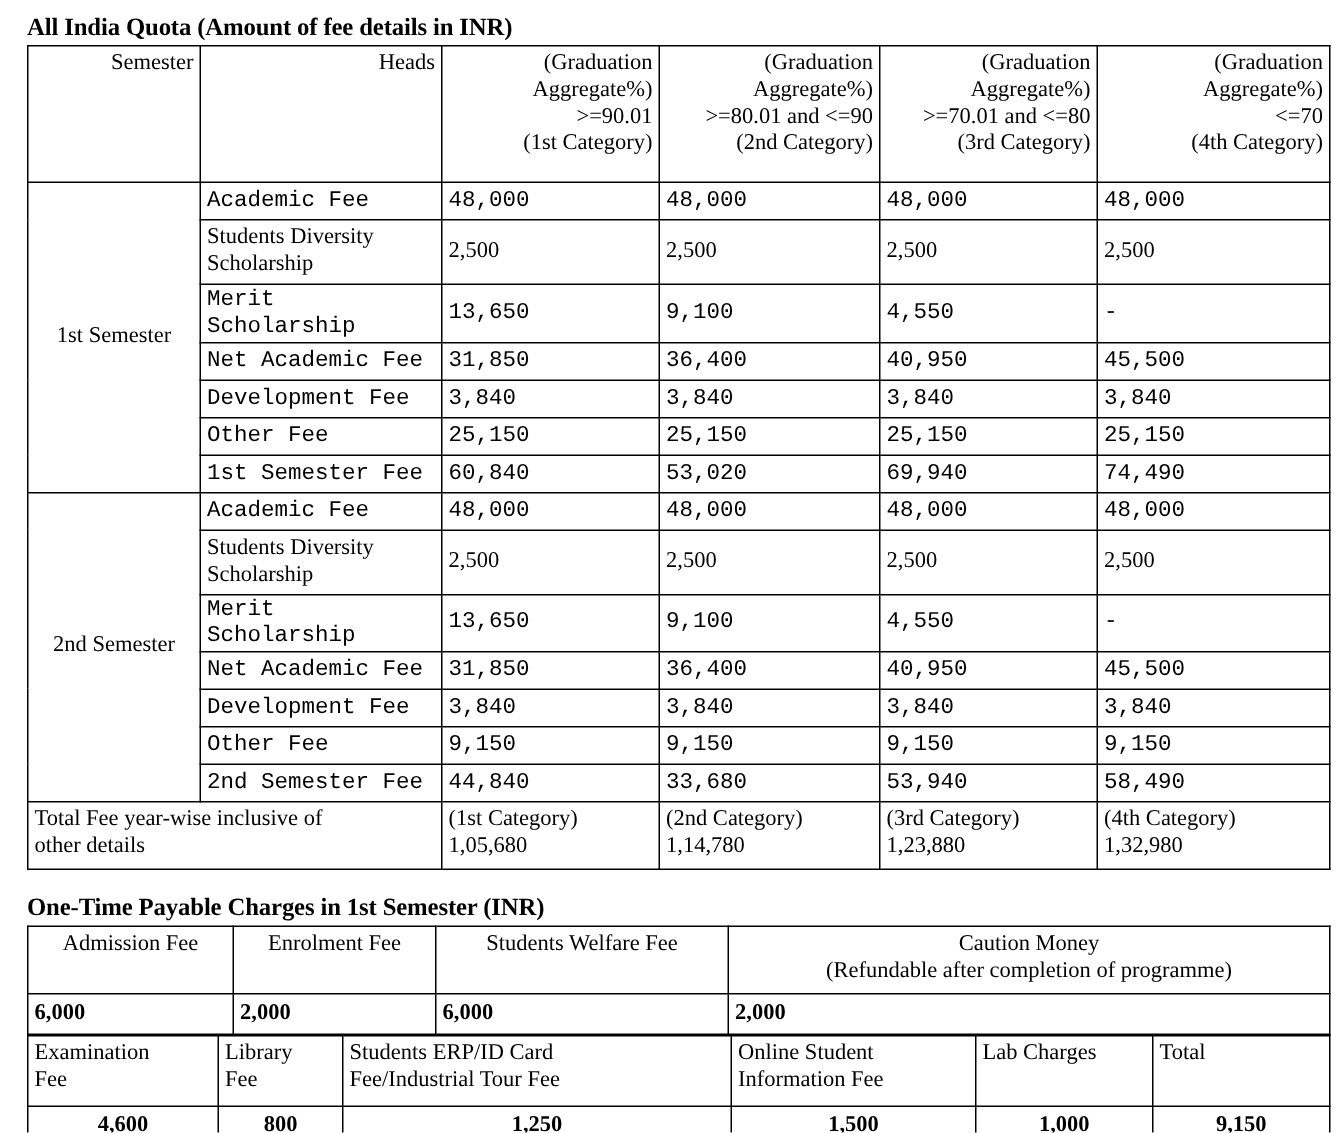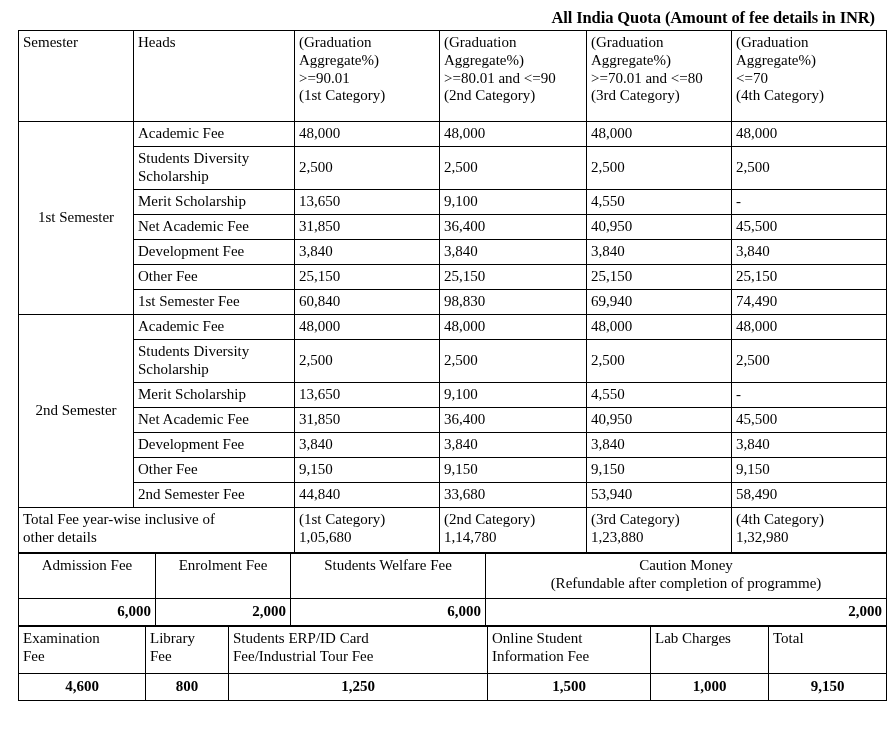--- a/index.html
+++ b/index.html
@@ -20,21 +20,20 @@
     box-sizing: border-box;
   }
   .section-title {
     font-weight: bold;
     font-size: 16.5px;
     line-height: 1.1;
     margin: 0;
     padding: 9px 0 3px 0;
     letter-spacing: -0.1px;
     white-space: nowrap;
-    text-align: right;
   }
   .section-title.second { padding-top: 16px; }
   .section-title.third  { padding-top: 16px; }
 
   table.grid {
     border-collapse: collapse;
     table-layout: fixed;
     width: 868px;
     font-size: 15px;
   }
@@ -51,33 +50,33 @@
   td.top { vertical-align: top; }
 
   
   .t1 col.c0 { width: 115px; }
   .t1 col.c1 { width: 161px; }
   .t1 col.c2 { width: 145px; }
   .t1 col.c3 { width: 147px; }
   .t1 col.c4 { width: 145px; }
   .t1 col.c5 { width: 155px; }
 
-  .t1 td.hdr { vertical-align: top; padding-top: 3px; height: 86px; }
-  .t1 td.r1 { height: 22px; }
+  .t1 td.hdr { vertical-align: top; padding-top: 3px; height: 86px; text-align: right; }
+  .t1 td.r1 { height: 22px; font-family: Liberation Mono, monospace; }
   .t1 td.r2 { height: 40px; }
   .t1 td.sem { text-align: center; vertical-align: middle; }
   .t1 td.total { height: 40px; vertical-align: top; padding-top: 3px; margin-left: 40px; }
 
   
   .t2 col.d0 { width: 137px; }
   .t2 col.d1 { width: 135px; }
   .t2 col.d2 { width: 195px; }
   .t2 col.d3 { width: 401px; }
   .t2 td.hd { height: 40px; vertical-align: top; padding-top: 3px; text-align: center; margin-left: 20px; }
-  .t2 td.vl { height: 24px; text-align: right; font-weight: bold; }
+  .t2 td.vl { height: 24px; text-align: left; font-weight: bold; }
 
   
   .t3 col.e0 { width: 127px; }
   .t3 col.e1 { width: 83px; }
   .t3 col.e2 { width: 259px; }
   .t3 col.e3 { width: 163px; }
   .t3 col.e4 { width: 118px; }
   .t3 col.e5 { width: 118px; }
   .t3 td.hd { height: 42px; vertical-align: top; padding-top: 3px; }
   .t3 td.vl { height: 24px; text-align: center; font-weight: bold; }
@@ -174,21 +173,21 @@
       <tr>
         <td class="r1">Other Fee</td>
         <td class="r1">25,150</td>
         <td class="r1">25,150</td>
         <td class="r1">25,150</td>
         <td class="r1">25,150</td>
       </tr>
       <tr>
         <td class="r1 b">1st Semester Fee</td>
         <td class="r1 b">60,840</td>
-        <td class="r1 b">98,830</td>
+        <td class="r1 b">53,020</td>
         <td class="r1 b">69,940</td>
         <td class="r1 b">74,490</td>
       </tr>
 
       <tr>
         <td class="sem" rowspan="7">2nd Semester</td>
         <td class="r1">Academic Fee</td>
         <td class="r1">48,000</td>
         <td class="r1">48,000</td>
         <td class="r1">48,000</td>
@@ -258,20 +257,21 @@
           <span class="line2">1,23,880</span>
         </td>
         <td class="total b">
           <span class="line2">(4th Category)</span>
           <span class="line2">1,32,980</span>
         </td>
       </tr>
     </tbody>
   </table>
 
+  <div class="section-title second">One-Time Payable Charges in 1st Semester (INR)</div>
 
   <table class="grid t2">
     <colgroup>
       <col class="d0">
         <col class="d1">
         <col class="d2">
         <col class="d3">
     </colgroup>
     <tbody>
       <tr>

